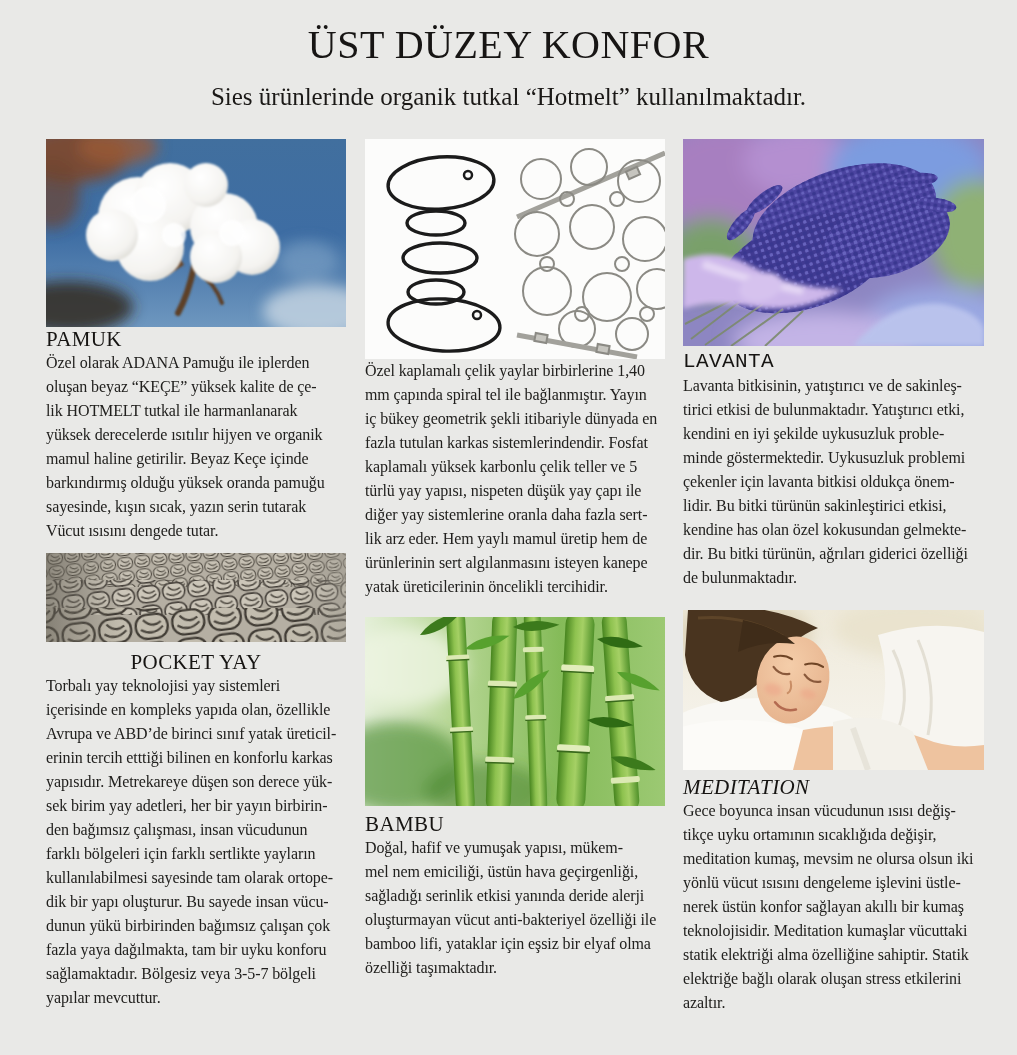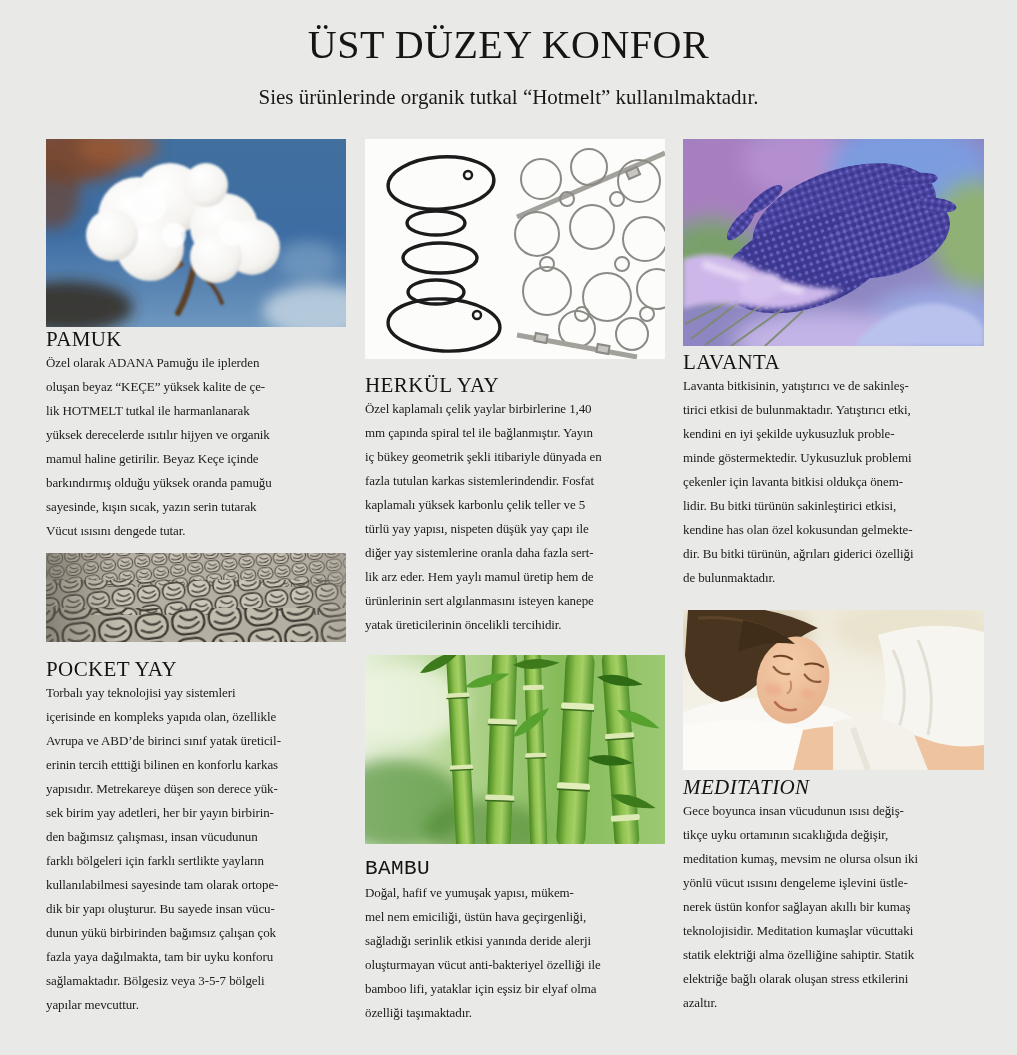--- a/index.html
+++ b/index.html
@@ -12,40 +12,40 @@
     overflow:hidden;
   }
   .page{position:absolute;inset:0;}
   .title{
     position:absolute;top:22px;left:0;width:100%;
     text-align:center;font-size:40px;line-height:46px;
     letter-spacing:0.5px;color:#171514;font-weight:400;
   }
   .subtitle{
     position:absolute;top:84px;left:0;width:100%;
-    text-align:center;font-size:21px;line-height:26px;color:#1b1917;
+    text-align:center;font-size:25px;line-height:26px;color:#1b1917;
   }
   .col{position:absolute;top:139px;width:300px;}
   #col1{left:46px;}
   #col2{left:365px;}
   #col3{left:683px;width:301px;}
   figure{margin:0;padding:0;display:block;}
   figure svg{display:block;}
   h2{
     font-size:21px;font-weight:400;margin:0;line-height:24px;
     letter-spacing:0.4px;color:#161412;
   }
   p.body{
-    font-size:13px;line-height:24px;margin:0;
+    font-size:16px;line-height:24px;margin:0;
     white-space:pre;letter-spacing:-0.1px;color:#21201e;
   }
   .mt-h1{}  .mt-p{margin-top:4px;}
-  .c1-fig2{margin-top:10px;} .c1-h2{margin-top:15px;}
-  .c2-h1{margin-top:14px;}  .c2-fig2{margin-top:18px;} .c2-h2{margin-top:13px;font-family:Liberation Mono, monospace;}
-  .c3-h1{margin-top:4px;}   .c3-fig2{margin-top:20px;} .c3-h2{margin-top:5px;font-style:italic;}
+  .c1-fig2{margin-top:10px;} .c1-h2{margin-top:8px;text-align:center;}
+  .c2-h1{margin-top:14px;}  .c2-fig2{margin-top:18px;} .c2-h2{margin-top:6px;}
+  .c3-h1{margin-top:4px;font-family:Liberation Mono, monospace;}   .c3-fig2{margin-top:20px;} .c3-h2{margin-top:5px;font-style:italic;}
 </style>
 </head>
 <body style="background: rgb(233, 233, 231);">
 
 <div class="page">
 
   <div class="title">ÜST DÜZEY KONFOR</div>
   <div class="subtitle">Sies ürünlerinde organik tutkal “Hotmelt” kullanılmaktadır.</div>
 
   <div class="col" id="col1">
@@ -198,21 +198,20 @@
           <circle cx="105" cy="125" r="7"></circle>
             <circle cx="65" cy="175" r="7"></circle>
             <circle cx="130" cy="175" r="7"></circle>
           <path d="M0,196 L120,218" stroke="#a2a19b" stroke-width="5"></path>
           <rect x="18" y="195" width="12" height="8" fill="#c6c5bf" transform="rotate(10 24 199)"></rect>
           <rect x="80" y="206" width="12" height="8" fill="#c6c5bf" transform="rotate(10 86 210)"></rect>
           <rect x="110" y="30" width="12" height="8" fill="#c6c5bf" transform="rotate(-24 116 34)"></rect>
         </g>
       </svg>
     </figure>
-    <h2 class="c2-h1">HERKÜL YAY</h2>
     <p class="body mt-p">Özel kaplamalı çelik yaylar birbirlerine 1,40
 mm çapında spiral tel ile bağlanmıştır. Yayın
 iç bükey geometrik şekli itibariyle dünyada en
 fazla tutulan karkas sistemlerindendir. Fosfat
 kaplamalı yüksek karbonlu çelik teller ve 5
 türlü yay yapısı, nispeten düşük yay çapı ile
 diğer yay sistemlerine oranla daha fazla sert-
 lik arz eder. Hem yaylı mamul üretip hem de
 ürünlerinin sert algılanmasını isteyen kanepe
 yatak üreticilerinin öncelikli tercihidir.</p>

